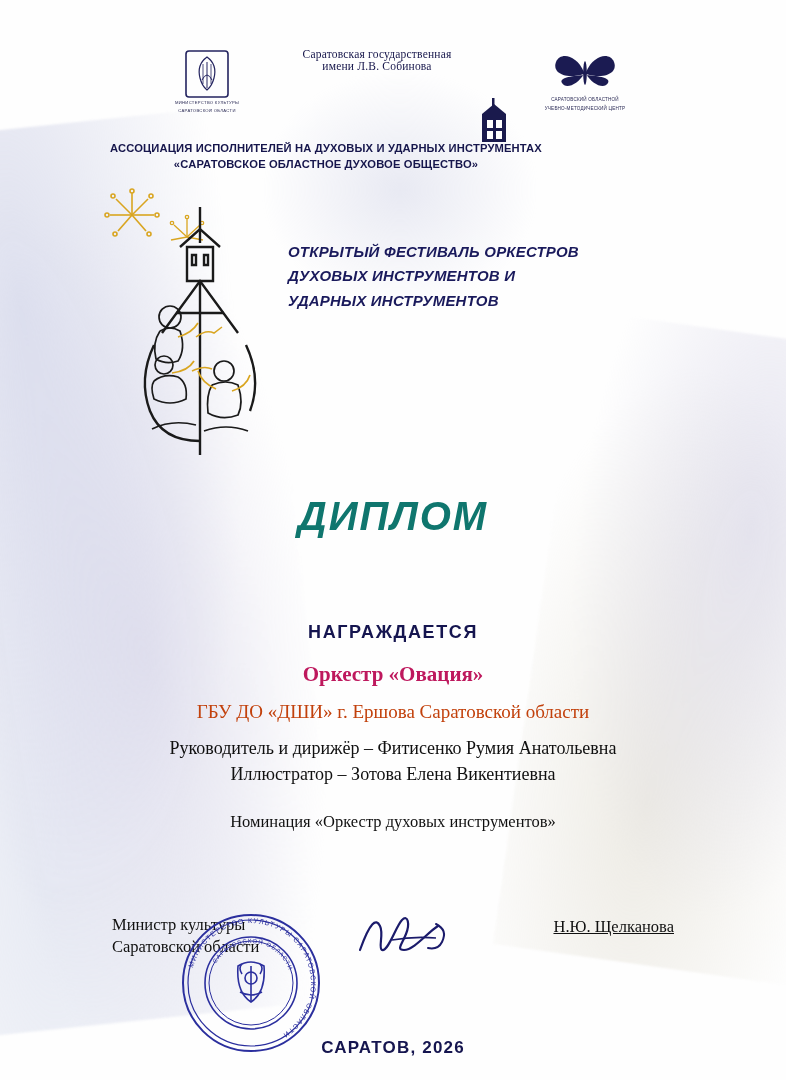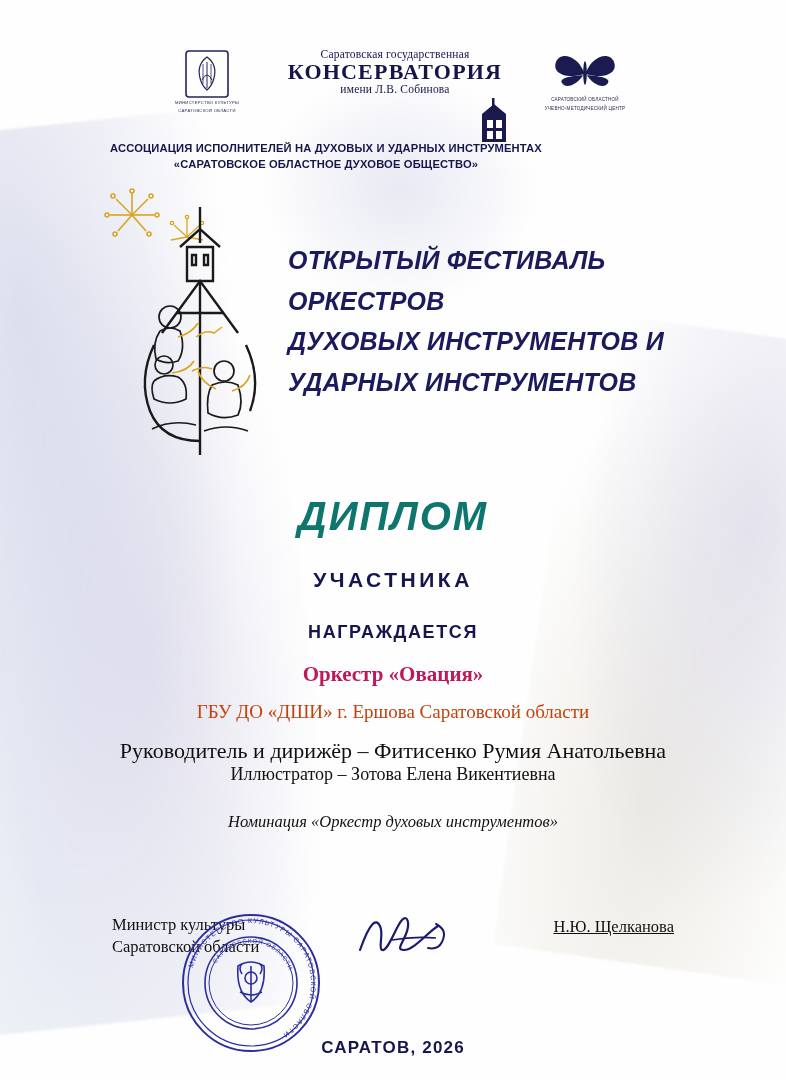--- a/index.html
+++ b/index.html
@@ -87,21 +87,20 @@
     line-height: 1.5;
     margin-top: 2px;
   }
   .cons {
     position: absolute;
     left: 262px;
     top: 0px;
     width: 230px;
     text-align: center;
     color: #15154a;
-    margin-left: 18px;
   }
   .cons .l1 {
     font-family: "Liberation Serif", serif;
     font-size: 11.5px;
     letter-spacing: 0.2px;
   }
   .cons .l2 {
     font-family: "Liberation Serif", serif;
     font-weight: bold;
     font-size: 22px;
@@ -166,21 +165,21 @@
 
   
   .fest-title {
     position: absolute;
     left: 288px;
     top: 240px;
     width: 440px;
     font-family: "Liberation Sans", sans-serif;
     font-weight: bold;
     font-style: italic;
-    font-size: 25px;
+    font-size: 15px;
     line-height: 1.62;
     letter-spacing: 0.2px;
     color: #1a1a5c;
     text-transform: uppercase;
   }
 
   
   .diplom {
     position: absolute;
     top: 494px;
@@ -240,41 +239,40 @@
     font-size: 19px;
     color: #c2410c;
   }
   .line-a {
     position: absolute;
     top: 738px;
     left: 0;
     width: 786px;
     text-align: center;
     font-family: "Liberation Serif", serif;
-    font-size: 22px;
+    font-size: 18px;
     color: #101010;
   }
   .line-b {
     position: absolute;
     top: 764px;
     left: 0;
     width: 786px;
     text-align: center;
     font-family: Liberation Serif, serif;
     font-size: 18px;
     color: #101010;
   }
   .nomination {
     position: absolute;
     top: 812px;
     left: 0;
     width: 786px;
     text-align: center;
     font-family: "Liberation Serif", serif;
-    font-style: italic;
     font-size: 16.5px;
     color: #101010;
   }
 
   
   .sign-left {
     position: absolute;
     left: 112px;
     top: 914px;
     font-family: "Liberation Serif", serif;
@@ -339,21 +337,20 @@
           <line x1="18" y1="14" x2="18" y2="34" stroke="#23235f" stroke-width="0.8"></line>
           <line x1="26" y1="14" x2="26" y2="34" stroke="#23235f" stroke-width="0.8"></line>
         </svg>
       </div>
       <div class="cap">МИНИСТЕРСТВО КУЛЬТУРЫ</div>
       <div class="cap">САРАТОВСКОЙ ОБЛАСТИ</div>
     </div>
 
     <div class="cons">
       <div class="l1">Саратовская государственная</div>
-      <div class="l2">КОНСЕРВАТОРИЯ</div>
       <div class="l3">имени Л.В. Собинова</div>
     </div>
 
     <div class="cons-mark">
       <svg viewBox="0 0 40 46" width="40" height="46">
         <rect x="8" y="16" width="24" height="28" fill="#1a1a4d"></rect>
         <rect x="13" y="22" width="6" height="8" fill="#fff"></rect>
         <rect x="22" y="22" width="6" height="8" fill="#fff"></rect>
         <rect x="13" y="33" width="6" height="8" fill="#fff"></rect>
         <rect x="22" y="33" width="6" height="8" fill="#fff"></rect>
@@ -446,21 +443,20 @@
     </svg>
   </div>
 
   <div class="fest-title">
     <div>ОТКРЫТЫЙ ФЕСТИВАЛЬ ОРКЕСТРОВ</div>
     <div>ДУХОВЫХ ИНСТРУМЕНТОВ И</div>
     <div>УДАРНЫХ ИНСТРУМЕНТОВ</div>
   </div>
 
   <div class="diplom">ДИПЛОМ</div>
-  <div class="degree">УЧАСТНИКА</div>
   <div class="awarded">НАГРАЖДАЕТСЯ</div>
   <div class="recipient">Оркестр «Овация»</div>
   <div class="org">ГБУ ДО «ДШИ» г. Ершова Саратовской области</div>
   <div class="line-a">Руководитель и дирижёр – Фитисенко Румия Анатольевна</div>
   <div class="line-b">Иллюстратор – Зотова Елена Викентиевна</div>
   <div class="nomination">Номинация «Оркестр духовых инструментов»</div>
 
   <div class="sign-left">
     <div>Министр культуры</div>
     <div>Саратовской области</div>

